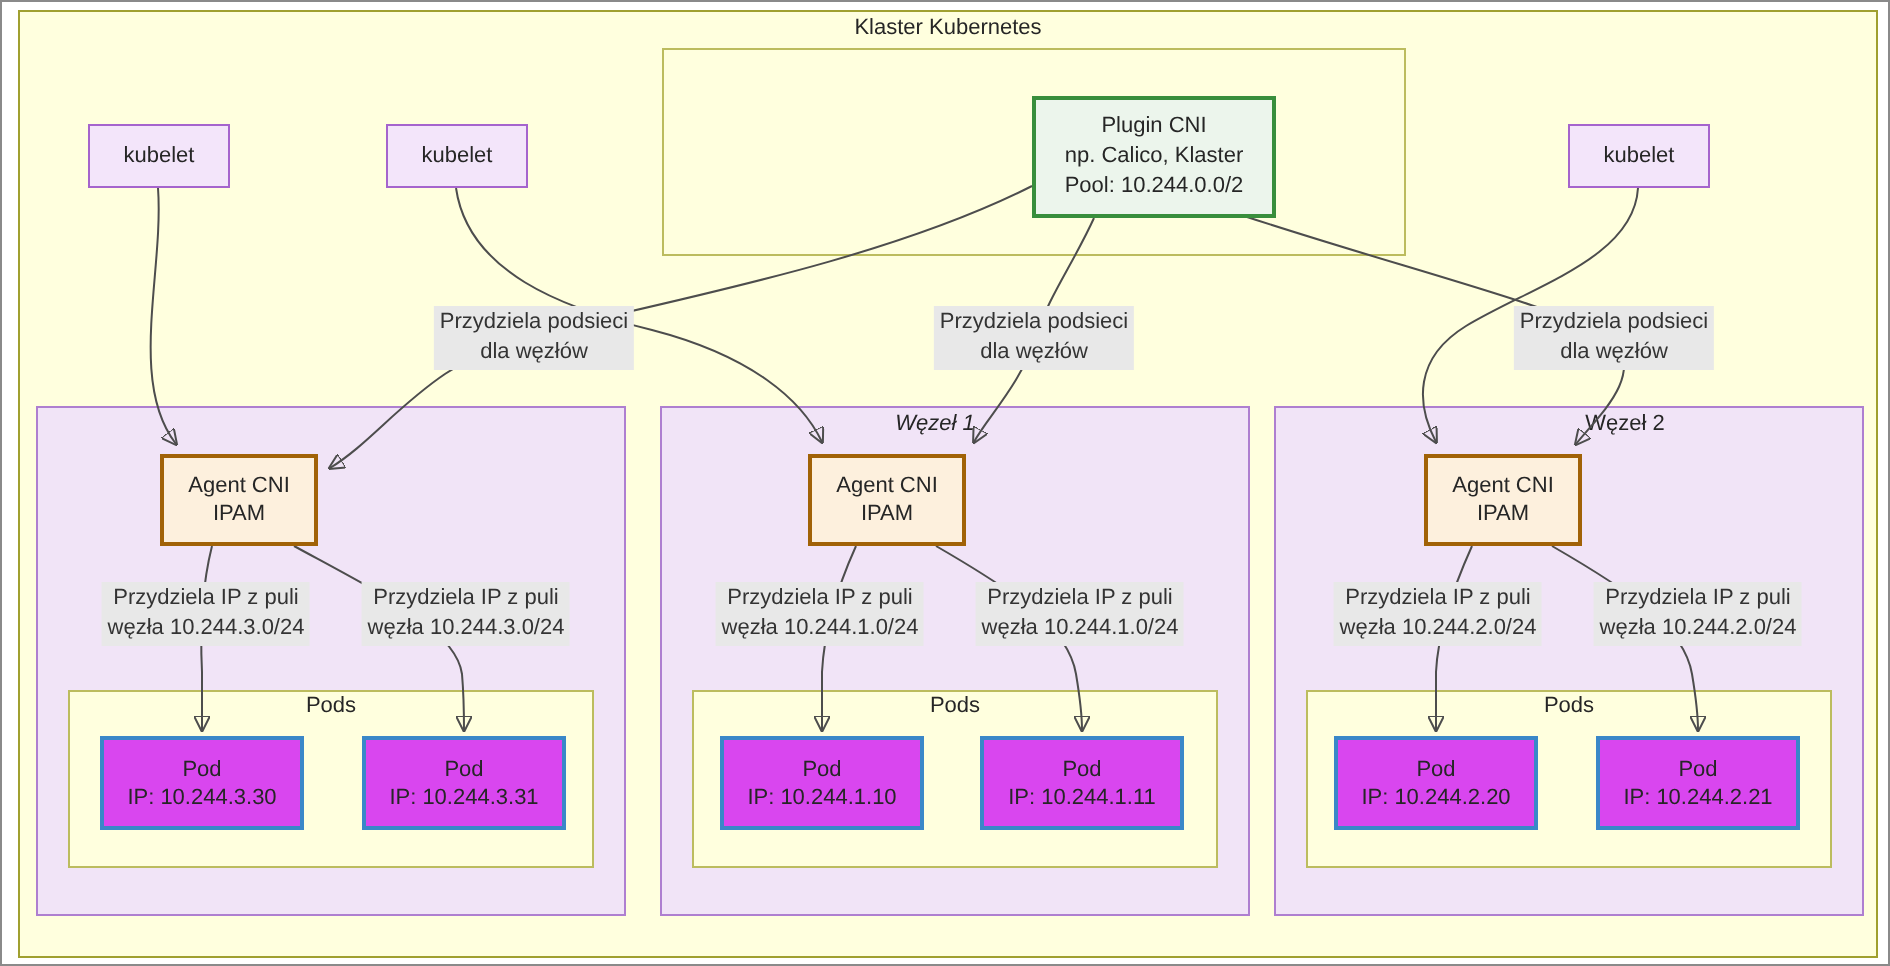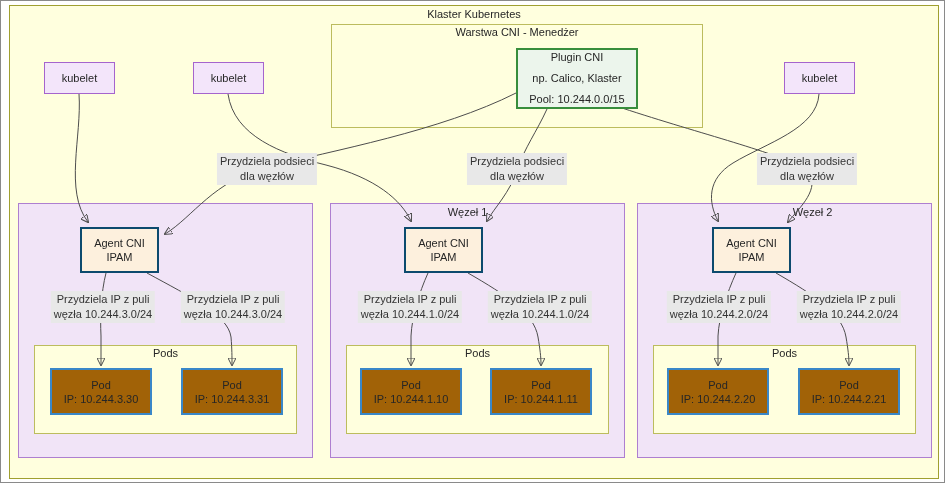--- a/index.html
+++ b/index.html
@@ -13,47 +13,46 @@
   .c-yellow{background:#ffffde;border:1px solid #bcbc5e;}
   .c-node{background:#f1e4f7;border:1px solid #ae7fd0;}
   .ctitle{position:absolute;z-index:1;text-align:center;font-size:11px;line-height:13px;color:#262626;}
   .node{
     position:absolute;box-sizing:border-box;z-index:4;
     display:flex;flex-direction:column;align-items:center;justify-content:center;
     text-align:center;font-size:11px;line-height:14px;color:#262626;
   }
   .kubelet{background:#f3e5fa;border:1px solid #a564cd;}
   .plugin{background:#ecf5ec;border:2px solid #388e3c;line-height:15px;}
-  .agent{background:#fdf0dd;border:2px solid #0c4a6e;}
-  .pod{background:#a16207;border:2px solid #3a87c8;text-align:center;}
+  .agent{background:#fdf0dd;border:2px solid #a16207;}
+  .pod{background:#d946ef;border:2px solid #3a87c8;text-align:center;}
   .elabel{
     position:absolute;z-index:3;transform:translate(-50%,-50%);
     background:#e8e8e8;color:#333333;font-size:11px;line-height:15px;
     text-align:center;padding:1px 3px;white-space:nowrap;
   }
   .edges{position:absolute;left:0;top:0;z-index:2;}
   .edges path{fill:none;stroke:#4d4d4d;stroke-width:1;}
 </style>
 </head>
 <body>
 
 <div id="frame">
 
   <div class="cluster c-outer" style="left:8px;top:4px;width:930px;height:474px;"></div>
   <div class="ctitle" style="left:8px;top:7px;width:930px;">Klaster Kubernetes</div>
 
   <div class="cluster c-yellow" style="left:330px;top:23px;width:372px;height:104px;"></div>
   <div class="ctitle" style="left:330px;top:25px;width:372px;">
-    <span style="display:block">Warstwa CNI - Menedżer</span>
   </div>
 
   <div class="cluster c-node" style="left:17px;top:202px;width:295px;height:255px;"></div>
 
   <div class="cluster c-node" style="left:329px;top:202px;width:295px;height:255px;"></div>
-  <div class="ctitle" style="left:319px;top:205px;width:295px;">Węzeł 1</div>
+  <div class="ctitle" style="left:319px;top:205px;width:295px;font-style:italic;">Węzeł 1</div>
 
   <div class="cluster c-node" style="left:636px;top:202px;width:295px;height:255px;"></div>
   <div class="ctitle" style="left:664px;top:205px;width:295px;">Węzeł 2</div>
 
   <div class="cluster c-yellow" style="left:33px;top:344px;width:263px;height:89px;"></div>
   <div class="ctitle" style="left:33px;top:346px;width:263px;">Pods</div>
 
   <div class="cluster c-yellow" style="left:345px;top:344px;width:263px;height:89px;"></div>
   <div class="ctitle" style="left:345px;top:346px;width:263px;">Pods</div>
 
@@ -83,24 +82,24 @@
   <div class="node kubelet" style="left:43px;top:61px;width:71px;height:32px;">
     <span>kubelet</span>
   </div>
   <div class="node kubelet" style="left:192px;top:61px;width:71px;height:32px;">
     <span>kubelet</span>
   </div>
   <div class="node kubelet" style="left:783px;top:61px;width:71px;height:32px;">
     <span>kubelet</span>
   </div>
 
-  <div class="node plugin" style="left:515px;top:47px;width:122px;height:61px;justify-content:space-between;">
+  <div class="node plugin" style="left:515px;top:47px;width:122px;height:61px;">
     <span>Plugin CNI</span>
     <span>np. Calico, Klaster</span>
-    <span>Pool: 10.244.0.0/15</span>
+    <span>Pool: 10.244.0.0/2</span>
   </div>
 
   <div class="elabel" style="left:266px;top:168px;">
     <span style="display:block">Przydziela podsieci</span>
     <span style="display:block">dla węzłów</span>
   </div>
   <div class="elabel" style="left:516px;top:168px;">
     <span style="display:block">Przydziela podsieci</span>
     <span style="display:block">dla węzłów</span>
   </div>

